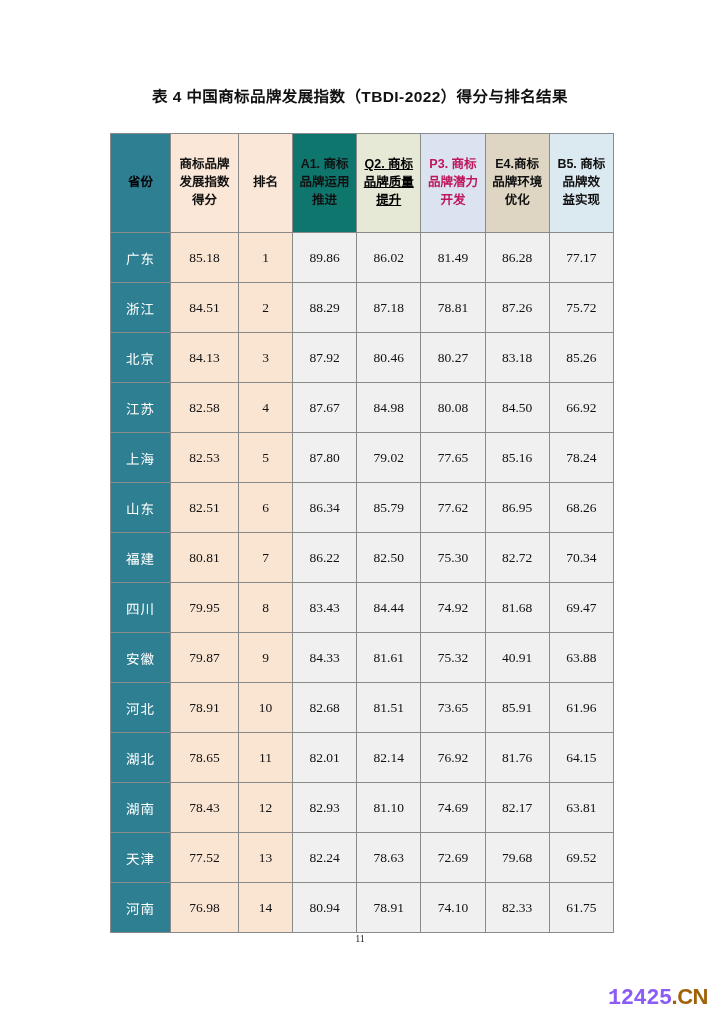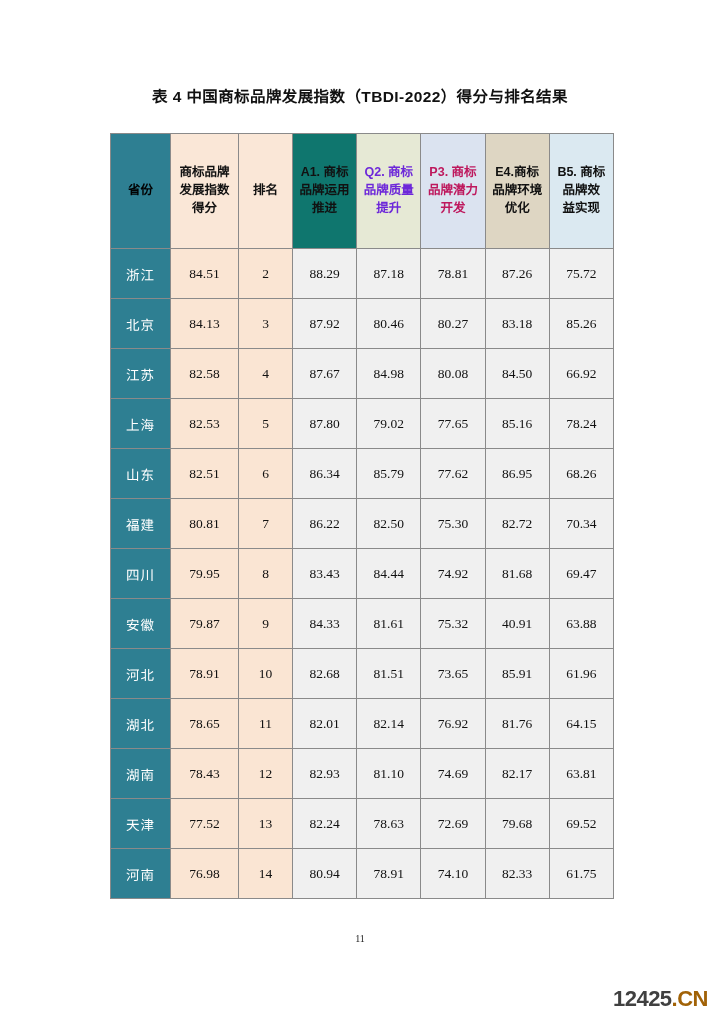--- a/index.html
+++ b/index.html
@@ -67,32 +67,32 @@
   col.c-rank { width: 54px; }
   col.c-ind  { width: 64.2px; }
 
   
   tr.head td {
     height: 94px;
     font-family: "Liberation Sans", "DejaVu Sans", sans-serif;
     font-weight: bold;
     font-size: 12.5px;
     line-height: 1.42;
-    padding: 10px 3px;
+    padding: 2px 3px;
     border-color: #8a8a8a;
   }
   td.h-prov {
     background: #2e7f92;
     color: #000000;
     font-size: 12.5px;
   }
   td.h-score { background: #fae7d7; color: #111; }
   td.h-rank  { background: #fae7d7; color: #111; }
   td.h-a1 { background: #0f766e; color: #111; }
-  td.h-q2 { background: #e6e9d5; color: #6d28d9; }
+  td.h-q2 { background: #e6e9d5; color: #000000; text-decoration: underline; }
   td.h-p3 { background: #dbe3f0; color: #be185d; }
   td.h-e4 { background: #ded6c3; color: #111; }
   td.h-b5 { background: #dbe9f1; color: #111; }
 
   .h-line { display: block; white-space: nowrap; }
 
   
   tr.datarow td {
     height: 49px;
     font-size: 13.5px;
@@ -131,21 +131,21 @@
   .watermark {
     position: absolute;
     right: 12px;
     bottom: 8px;
     font-family: "Liberation Sans", "DejaVu Sans", sans-serif;
     font-weight: bold;
     font-size: 22px;
     letter-spacing: -0.5px;
     line-height: 1;
   }
-  .watermark .wm-num { color: #404040; }
+  .watermark .wm-num { color: #8b5cf6; font-family: Liberation Mono, monospace; }
   .watermark .wm-dom { color: #a16207; }
 </style>
 </head>
 <body>
 
 <div class="page">
 
   <div class="table-title">表 4  中国商标品牌发展指数（TBDI-2022）得分与排名结果</div>
 
   <div class="table-wrap">
@@ -193,20 +193,30 @@
             <span class="h-line">品牌环境</span>
             <span class="h-line">优化</span>
           </td>
           <td class="h-b5">
             <span class="h-line">B5. 商标</span>
             <span class="h-line">品牌效</span>
             <span class="h-line">益实现</span>
           </td>
         </tr>
 
+      <tr class="datarow">
+            <td class="prov">广东</td>
+            <td class="score">85.18</td>
+            <td class="rank">1</td>
+            <td class="ind">89.86</td>
+            <td class="ind">86.02</td>
+            <td class="ind">81.49</td>
+            <td class="ind">86.28</td>
+            <td class="ind">77.17</td>
+          </tr>
           <tr class="datarow">
             <td class="prov">浙江</td>
             <td class="score">84.51</td>
             <td class="rank">2</td>
             <td class="ind">88.29</td>
             <td class="ind">87.18</td>
             <td class="ind">78.81</td>
             <td class="ind">87.26</td>
             <td class="ind">75.72</td>
           </tr>

